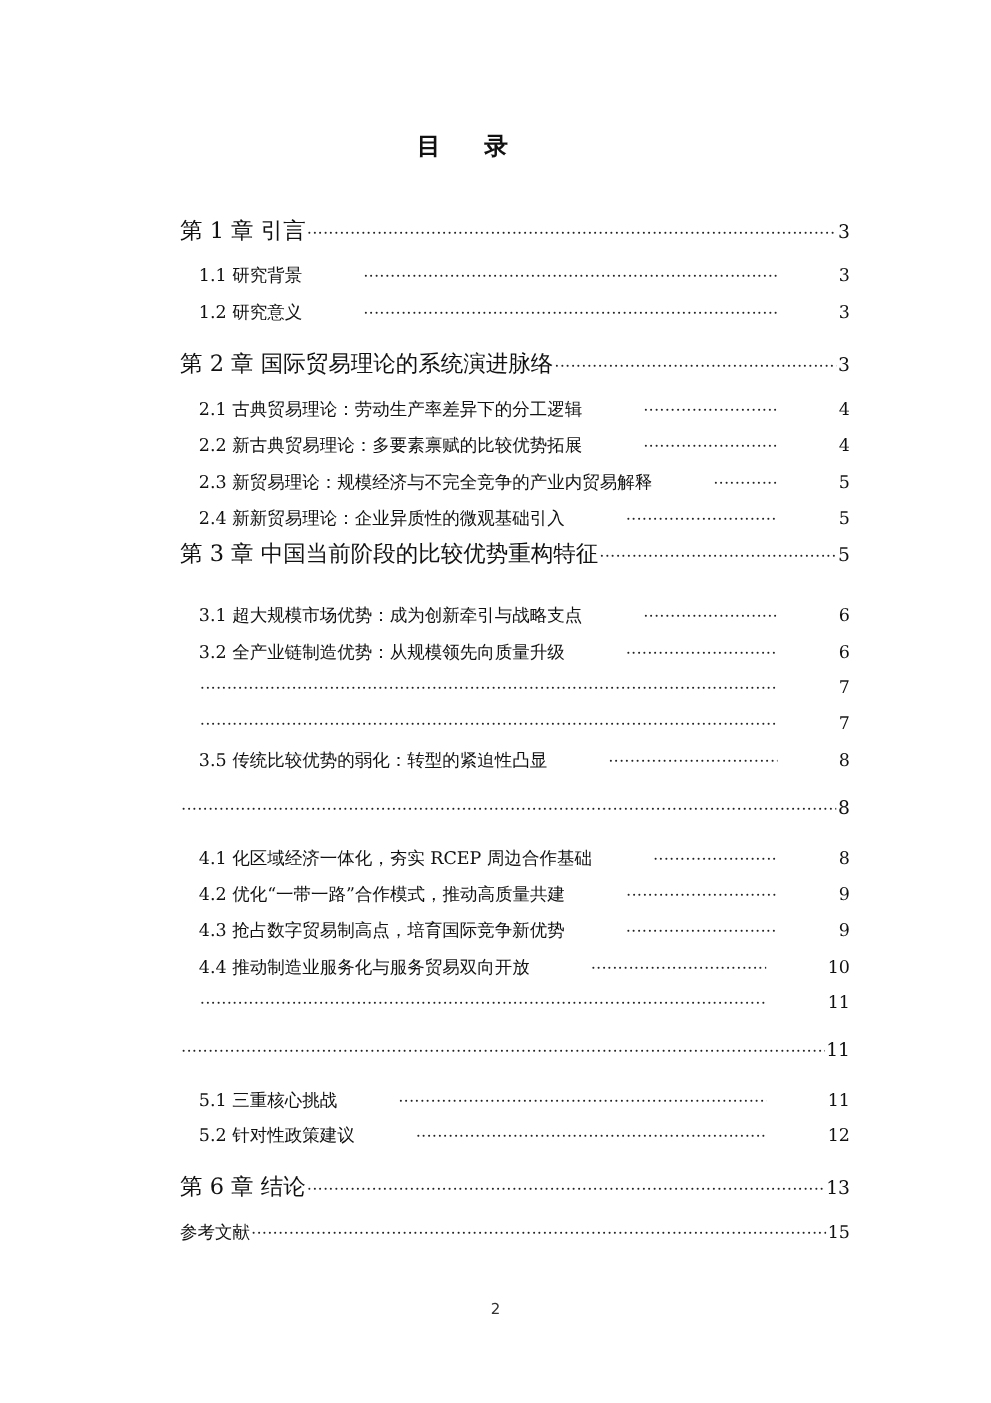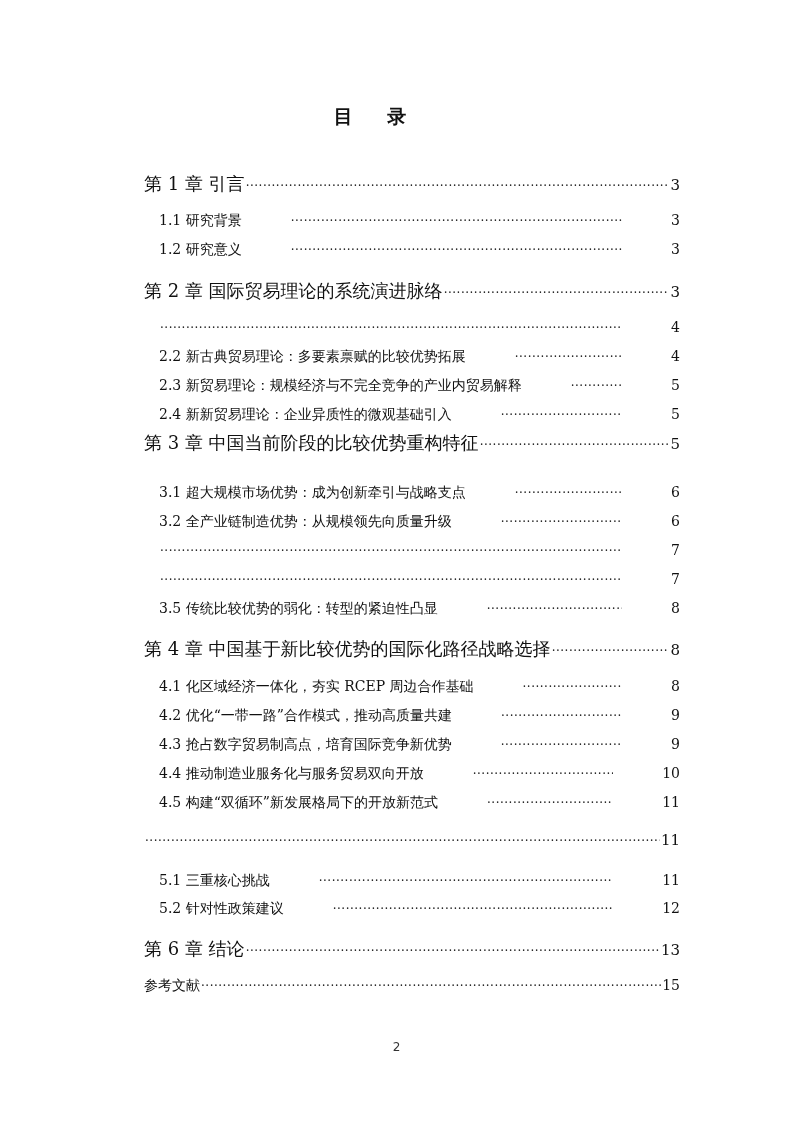--- a/index.html
+++ b/index.html
@@ -43,20 +43,21 @@
       <span class="dots"></span>
       <span class="page">3</span>
     </div>
 
   <div class="entry ch" style="top:279px">
       <span class="label">第 2 章  国际贸易理论的系统演进脉络</span>
       <span class="dots"></span>
       <span class="page">3</span>
     </div>
   <div class="entry sub" style="top:319px">
+      <span class="label">2.1 古典贸易理论：劳动生产率差异下的分工逻辑</span>
       <span class="dots"></span>
       <span class="page">4</span>
     </div>
   <div class="entry sub" style="top:348px">
       <span class="label">2.2 新古典贸易理论：多要素禀赋的比较优势拓展</span>
       <span class="dots"></span>
       <span class="page">4</span>
     </div>
   <div class="entry sub" style="top:377px">
       <span class="label">2.3 新贸易理论：规模经济与不完全竞争的产业内贸易解释</span>
@@ -92,21 +93,20 @@
       <span class="dots"></span>
       <span class="page">7</span>
     </div>
   <div class="entry sub" style="top:600px">
       <span class="label">3.5 传统比较优势的弱化：转型的紧迫性凸显</span>
       <span class="dots"></span>
       <span class="page">8</span>
     </div>
 
   <div class="entry ch" style="top:637px">
-      <span class="label">第 4 章  中国基于新比较优势的国际化路径战略选择 </span>
       <span class="dots"></span>
       <span class="page">8</span>
     </div>
   <div class="entry sub" style="top:678px">
       <span class="label">4.1 化区域经济一体化，夯实 RCEP 周边合作基础</span>
       <span class="dots"></span>
       <span class="page">8</span>
     </div>
   <div class="entry sub" style="top:707px">
       <span class="label">4.2 优化“一带一路”合作模式，推动高质量共建</span>
@@ -117,21 +117,20 @@
       <span class="label">4.3 抢占数字贸易制高点，培育国际竞争新优势</span>
       <span class="dots"></span>
       <span class="page">9</span>
     </div>
   <div class="entry sub" style="top:765px">
       <span class="label">4.4 推动制造业服务化与服务贸易双向开放 </span>
       <span class="dots"></span>
       <span class="page">10</span>
     </div>
   <div class="entry sub" style="top:794px">
-      <span class="label">4.5 构建“双循环”新发展格局下的开放新范式 </span>
       <span class="dots"></span>
       <span class="page">11</span>
     </div>
 
   <div class="entry ch" style="top:831px">
       <span class="dots"></span>
       <span class="page">11</span>
     </div>
   <div class="entry sub" style="top:872px">
       <span class="label">5.1 三重核心挑战 </span>

